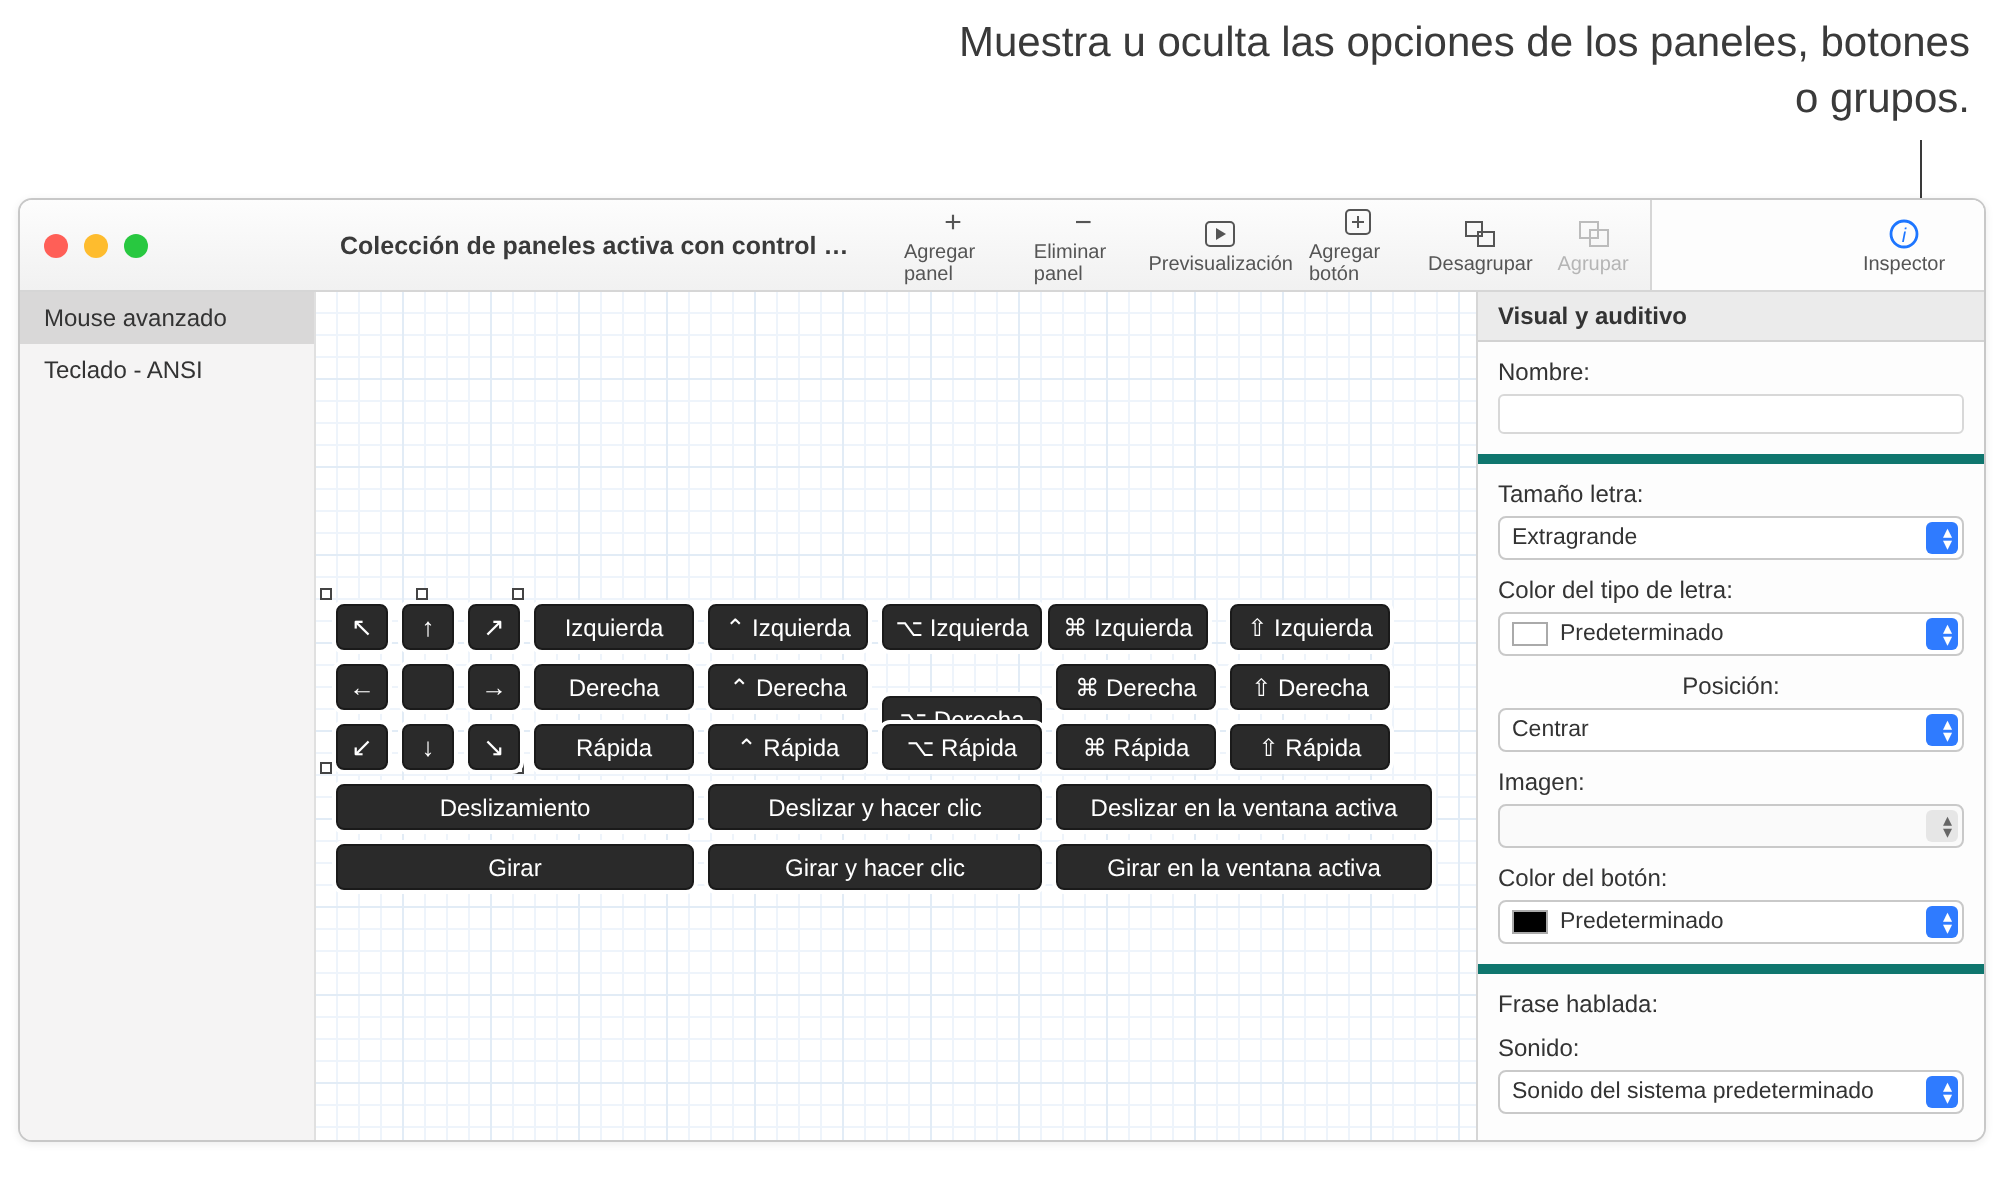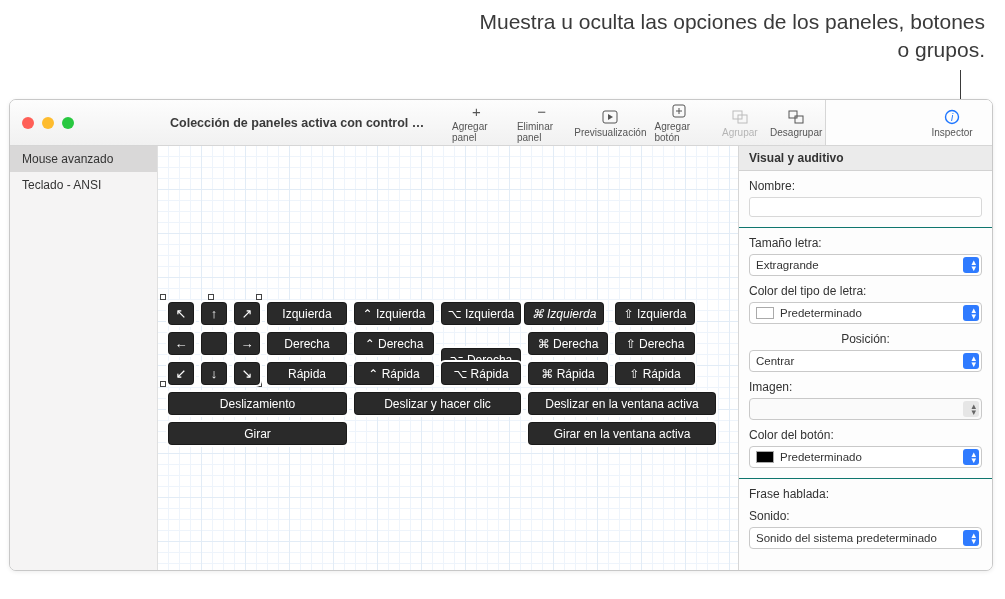--- a/index.html
+++ b/index.html
@@ -42,21 +42,21 @@
 .handle { position: absolute; width: 6px; height: 6px; background: #fff; border: 1px solid #444; }
 
 .pbtn { position: absolute; background: #2a2a2a; color: #fff; font-size: 12px; border: 2px solid #fff; border-radius: 6px; display: flex; align-items: center; justify-content: center; box-shadow: 0 0 0 1px #1a1a1a inset; }
 .pbtn.sm { width: 30px; height: 27px; font-size: 13px; }
 .pbtn.md { width: 84px; height: 27px; }
 .pbtn.lg { width: 177px; height: 27px; }
 .pbtn.lg2 { width: 177px; height: 27px; }
 
 .inspector { width: 254px; flex: none; border-left: 1px solid #d6d6d6; background: #fdfdfd; display: flex; flex-direction: column; overflow: auto; }
 .ihead { background: #ebebeb; border-bottom: 1px solid #d2d2d2; font-size: 12px; font-weight: 600; padding: 5px 10px; color: #333; }
-.isection { padding: 8px 10px 10px; border-bottom: 1px solid #0f766e; }
+.isection { padding: 8px 10px 10px; border-bottom: 5px solid #0f766e; }
 .isection:last-child { border-bottom: none; }
 .lbl { font-size: 12px; color: #333; margin-bottom: 4px; display: block; }
 .ifield { width: 100%; height: 22px; border: 1px solid #c9c9c9; border-radius: 4px; background: #fff; font-size: 11.5px; padding: 0 6px; color: #333; display: flex; align-items: center; position: relative; }
 .ifield.ro { background: #fafafa; color: #888; }
 .popup { position: relative; }
 .popup::after { content: ""; position: absolute; right: 2px; top: 2px; bottom: 2px; width: 16px; background: #2f7bff; border-radius: 3px; }
 .popup .chev { position: absolute; right: 5px; top: 50%; transform: translateY(-50%); font-size: 9px; color: #fff; z-index: 2; line-height: 6px; }
 .popup.gray::after { background: #e6e6e6; }
 .popup.gray .chev { color: #666; }
 .swatch { width: 18px; height: 12px; border: 1px solid #aaa; margin-right: 6px; flex: none; }
@@ -101,37 +101,37 @@
       <div class="tbtn">
         <span class="ico">
           <svg width="14" height="14" viewBox="0 0 14 14">
               <rect x="1" y="1" width="12" height="12" rx="2" fill="none" stroke="#555"></rect>
               <line x1="7" y1="4" x2="7" y2="10" stroke="#555"></line>
               <line x1="4" y1="7" x2="10" y2="7" stroke="#555"></line>
             </svg>
         </span>
         <span>Agregar botón</span>
       </div>
+      <div class="tbtn">
+        <span class="ico">
+          <svg width="16" height="14" viewBox="0 0 16 14">
+              <rect x="1" y="1" width="8" height="7" fill="none" stroke="#555"></rect>
+              <rect x="7" y="6" width="8" height="7" fill="none" stroke="#555"></rect>
+            </svg>
+        </span>
+        <span>Desagrupar</span>
+      </div>
       <div class="tbtn dis">
         <span class="ico">
           <svg width="16" height="14" viewBox="0 0 16 14">
               <rect x="1" y="1" width="9" height="8" fill="none" stroke="#bcbcbc"></rect>
               <rect x="6" y="5" width="9" height="8" fill="none" stroke="#bcbcbc"></rect>
             </svg>
         </span>
         <span>Agrupar</span>
-      </div>
-      <div class="tbtn">
-        <span class="ico">
-          <svg width="16" height="14" viewBox="0 0 16 14">
-              <rect x="1" y="1" width="8" height="7" fill="none" stroke="#555"></rect>
-              <rect x="7" y="6" width="8" height="7" fill="none" stroke="#555"></rect>
-            </svg>
-        </span>
-        <span>Desagrupar</span>
       </div>
       <div class="tbtn inspector">
         <span class="ico">
           <svg width="16" height="16" viewBox="0 0 16 16">
               <circle cx="8" cy="8" r="6.5" fill="none" stroke="#1e76ff" stroke-width="1.4"></circle>
               <text x="8" y="12" font-size="10" text-anchor="middle" font-family="Georgia" font-style="italic">i</text>
             </svg>
         </span>
         <span>Inspector</span>
       </div>
@@ -155,21 +155,21 @@
         <div class="handle" style="left:93px; top:84px;"></div>
         <div class="handle" style="left:45px; top:84px;"></div>
       </div>
 
       <div class="pbtn sm" style="left:8px;  top:154px;">↖</div>
       <div class="pbtn sm" style="left:41px; top:154px;">↑</div>
       <div class="pbtn sm" style="left:74px; top:154px;">↗</div>
       <div class="pbtn md" style="left:107px; top:154px;">Izquierda</div>
       <div class="pbtn md" style="left:194px; top:154px;">⌃ Izquierda</div>
       <div class="pbtn md" style="left:281px; top:154px;">⌥ Izquierda</div>
-      <div class="pbtn md" style="left:364px; top:154px;font-style:italic;">⌘ Izquierda</div>
+      <div class="pbtn md" style="left:364px; top:154px;">⌘ Izquierda</div>
       <div class="pbtn md" style="left:455px; top:154px;">⇧ Izquierda</div>
 
       <div class="pbtn sm" style="left:8px;  top:184px;">←</div>
       <div class="pbtn sm" style="left:41px; top:184px;"></div>
       <div class="pbtn sm" style="left:74px; top:184px;">→</div>
       <div class="pbtn md" style="left:107px; top:184px;">Derecha</div>
       <div class="pbtn md" style="left:194px; top:184px;">⌃ Derecha</div>
       <div class="pbtn md" style="left:281px; top:200px;">⌥ Derecha</div>
       <div class="pbtn md" style="left:368px; top:184px;">⌘ Derecha</div>
       <div class="pbtn md" style="left:455px; top:184px;">⇧ Derecha</div>
@@ -181,20 +181,21 @@
       <div class="pbtn md" style="left:194px; top:214px;">⌃ Rápida</div>
       <div class="pbtn md" style="left:281px; top:214px;">⌥ Rápida</div>
       <div class="pbtn md" style="left:368px; top:214px;">⌘ Rápida</div>
       <div class="pbtn md" style="left:455px; top:214px;">⇧ Rápida</div>
 
       <div class="pbtn lg" style="left:8px;   top:244px; width:183px;">Deslizamiento</div>
       <div class="pbtn lg2" style="left:194px; top:244px; width:171px;">Deslizar y hacer clic</div>
       <div class="pbtn lg" style="left:8px;   top:274px; width:183px;">Girar</div>
 
       <div class="pbtn lg2" style="left:368px; top:244px; width:192px;">Deslizar en la ventana activa</div>
+      <div class="pbtn lg2" style="left:194px; top:274px; width:171px;">Girar y hacer clic</div>
       <div class="pbtn lg2" style="left:368px; top:274px; width:192px;">Girar en la ventana activa</div>
     </div>
 
     <div class="inspector">
       <div class="ihead">Visual y auditivo</div>
 
       <div class="isection">
         <span class="lbl">Nombre:</span>
         <div class="nameval"></div>
       </div>

